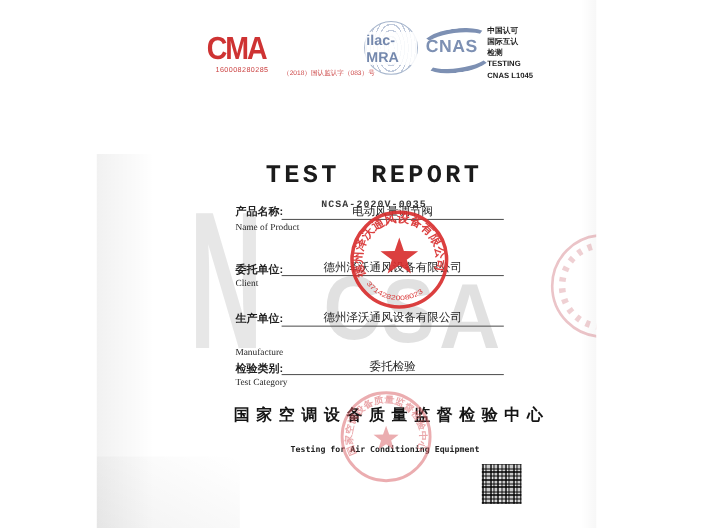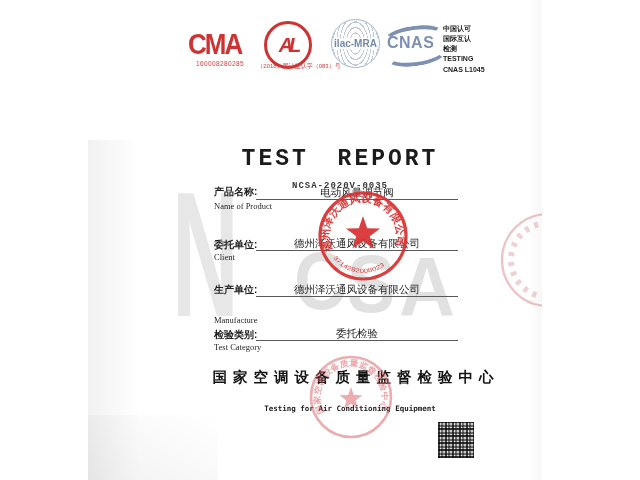--- a/index.html
+++ b/index.html
@@ -32,21 +32,21 @@
   .cal-circle{left:264px;top:21px;width:42px;height:42px;border:3px solid #ce3333;
     border-radius:50%;display:flex;align-items:center;justify-content:center;}
   .cal-letters{font-size:20px;font-weight:800;color:#ce3333;letter-spacing:-4px;
     font-style:italic;}
   .cal-caption{left:244px;top:62px;width:110px;font-size:6px;color:#cc4444;text-align:center;}
   .ilac-circle{left:331px;top:19px;width:47px;height:47px;border-radius:50%;
     border:1px solid #a6b5cc;
     background:repeating-radial-gradient(ellipse 58% 100% at 50% 50%,
       rgba(255,255,255,0) 0 2.4px, rgba(128,148,184,0.5) 2.4px 3.2px);
     display:flex;align-items:center;justify-content:center;}
-  .ilac-label{font-size:10px;font-weight:700;color:#7488ad;background:rgba(255,255,255,0.88);
+  .ilac-label{font-size:13px;font-weight:700;color:#7488ad;background:rgba(255,255,255,0.88);
     padding:0 1px;letter-spacing:0;}
   .cnas-box{left:383px;top:24px;width:56px;height:40px;}
   .cnas-arc-top{position:absolute;left:0;top:2px;width:54px;height:16px;border:4px solid transparent;
     border-top:4px solid #7d90b3;border-radius:50%;transform:rotate(-8deg);}
   .cnas-arc-bot{position:absolute;left:2px;top:18px;width:54px;height:16px;border:4px solid transparent;
     border-bottom:4px solid #7d90b3;border-radius:50%;transform:rotate(-8deg);}
   .cnas-label{position:absolute;left:4px;top:10px;font-size:16px;font-weight:800;
     color:#7d90b3;letter-spacing:0.5px;}
   .accred{left:443px;top:24px;width:70px;font-size:7px;font-weight:700;color:#1d1d1d;
     line-height:1.45;}
@@ -99,23 +99,20 @@
   <div class="abs shade-right"></div>
 
   <div class="wm wm-n">N</div>
   <div class="wm wm-c">C</div>
   <div class="wm wm-s">S</div>
   <div class="wm wm-a">A</div>
 
   <div class="abs cma-label">CMA</div>
   <div class="abs cma-number">160008280285</div>
 
-  <div class="abs cal-circle">
-    <span class="cal-letters">AL</span>
-  </div>
   <div class="abs cal-caption">（2018）国认监认字（083）号</div>
 
   <div class="abs ilac-circle">
     <span class="ilac-label">ilac-MRA</span>
   </div>
 
   <div class="abs cnas-box">
     <div class="cnas-arc-top"></div>
     <div class="cnas-arc-bot"></div>
     <div class="cnas-label">CNAS</div>

